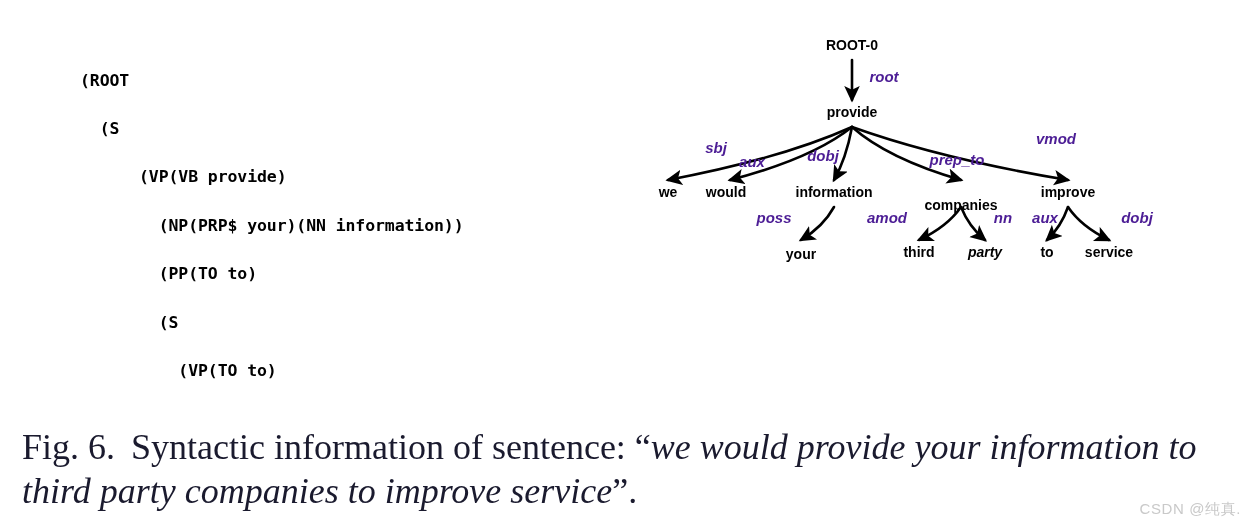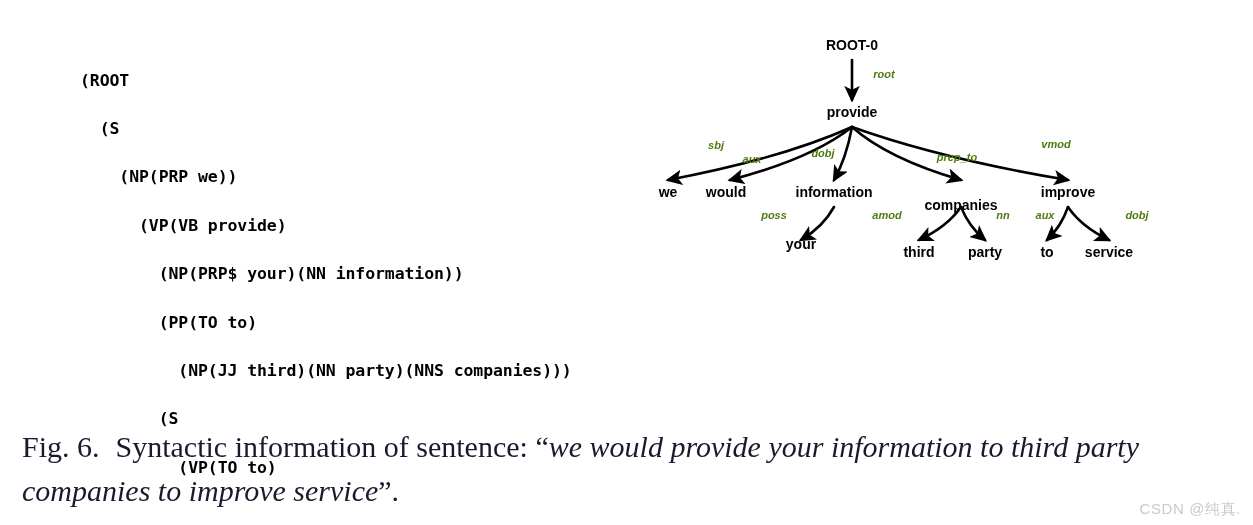--- a/index.html
+++ b/index.html
@@ -56,37 +56,37 @@
     font-size: 14px;
     font-weight: bold;
     color: #000000;
     white-space: nowrap;
     transform: translateX(-50%);
     line-height: 1;
   }
   .dep-label {
     position: absolute;
     font-family: "Liberation Sans", sans-serif;
-    font-size: 11px;
+    font-size: 15px;
     font-weight: bold;
     font-style: italic;
-    color: #4d7c0f;
+    color: #4c1d95;
     white-space: nowrap;
     transform: translateX(-50%);
     line-height: 1;
   }
 
   
   #caption {
     position: absolute;
     left: 22px;
     top: 425px;
     width: 1215px;
     font-family: "Liberation Serif", serif;
-    font-size: 30px;
+    font-size: 36px;
     line-height: 44px;
     color: #1a1a2e;
   }
   #caption .cap-fignum { font-style: normal; }
   #caption .cap-gap { display: inline-block; width: 16px; }
   #caption .cap-text { font-style: normal; }
   #caption .cap-quote { font-style: italic; }
 
   
   #watermark {
@@ -100,25 +100,23 @@
     white-space: nowrap;
   }
 </style>
 </head>
 <body>
 
 <div id="figure-root">
 
   <pre id="parse-listing"><span class="parse-line">(ROOT</span>
 <span class="parse-line">  (S</span>
-<span class="parse-line">    (NP(PRP we))</span>
 <span class="parse-line">      (VP(VB provide)</span>
 <span class="parse-line">        (NP(PRP$ your)(NN information))</span>
 <span class="parse-line">        (PP(TO to)</span>
-<span class="parse-line">          (NP(JJ third)(NN party)(NNS companies)))</span>
 <span class="parse-line">        (S</span>
 <span class="parse-line">          (VP(TO to)</span>
 
 
 
 </pre>
 
   <div id="dependency-graph">
     <svg viewBox="0 0 560 250">
       <defs>
@@ -141,33 +139,33 @@
         </g>
     </svg>
     <div id="node-layer">
         <div class="dep-node" style="left: 216px; top: 8px;">ROOT-0</div>
         <div class="dep-node" style="left: 216px; top: 75px;">provide</div>
         <div class="dep-node" style="left: 32px; top: 155px;">we</div>
         <div class="dep-node" style="left: 78px; top: 155px; margin-left: 12px;">would</div>
         <div class="dep-node" style="left: 198px; top: 155px;">information</div>
         <div class="dep-node" style="left: 325px; top: 155px; margin-top: 13px;">companies</div>
         <div class="dep-node" style="left: 432px; top: 155px;">improve</div>
-        <div class="dep-node" style="left: 165px; top: 207px;">your</div>
+        <div class="dep-node" style="left: 165px; top: 217px;">your</div>
         <div class="dep-node" style="left: 283px; top: 215px;">third</div>
-        <div class="dep-node" style="left: 349px; top: 215px;">party</div>
+        <div class="dep-node" style="left: 349px; top: 215px; font-style: italic;">party</div>
         <div class="dep-node" style="left: 411px; top: 215px;">to</div>
         <div class="dep-node" style="left: 473px; top: 215px;">service</div>
       </div>
     <div id="edge-label-layer">
         <div class="dep-label" style="left: 248px; top: 39px;">root</div>
         <div class="dep-label" style="left: 80px; top: 110px;">sbj</div>
         <div class="dep-label" style="left: 116px; top: 124px;">aux</div>
         <div class="dep-label" style="left: 187px; top: 118px;">dobj</div>
         <div class="dep-label" style="left: 321px; top: 122px;">prep_to</div>
-        <div class="dep-label" style="left: 420px; top: 109px;">vmod</div>
+        <div class="dep-label" style="left: 420px; top: 101px;">vmod</div>
         <div class="dep-label" style="left: 138px; top: 180px;">poss</div>
         <div class="dep-label" style="left: 251px; top: 180px; text-align: right;">amod</div>
         <div class="dep-label" style="left: 367px; top: 180px;">nn</div>
         <div class="dep-label" style="left: 409px; top: 180px;">aux</div>
         <div class="dep-label" style="left: 501px; top: 180px;">dobj</div>
       </div>
   </div>
 
   <div id="caption">
     <span class="cap-fignum">Fig. 6.</span><span class="cap-gap"></span><span class="cap-text">Syntactic information of sentence: “</span><span class="cap-quote">we would provide your information to third party companies to improve service</span><span class="cap-text">”.</span>

